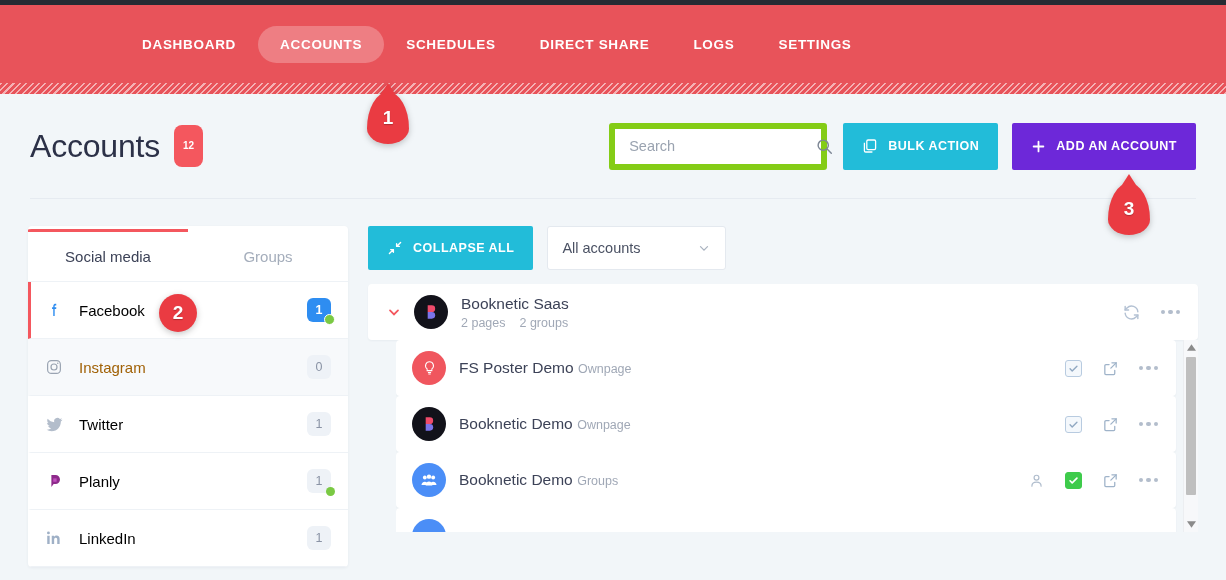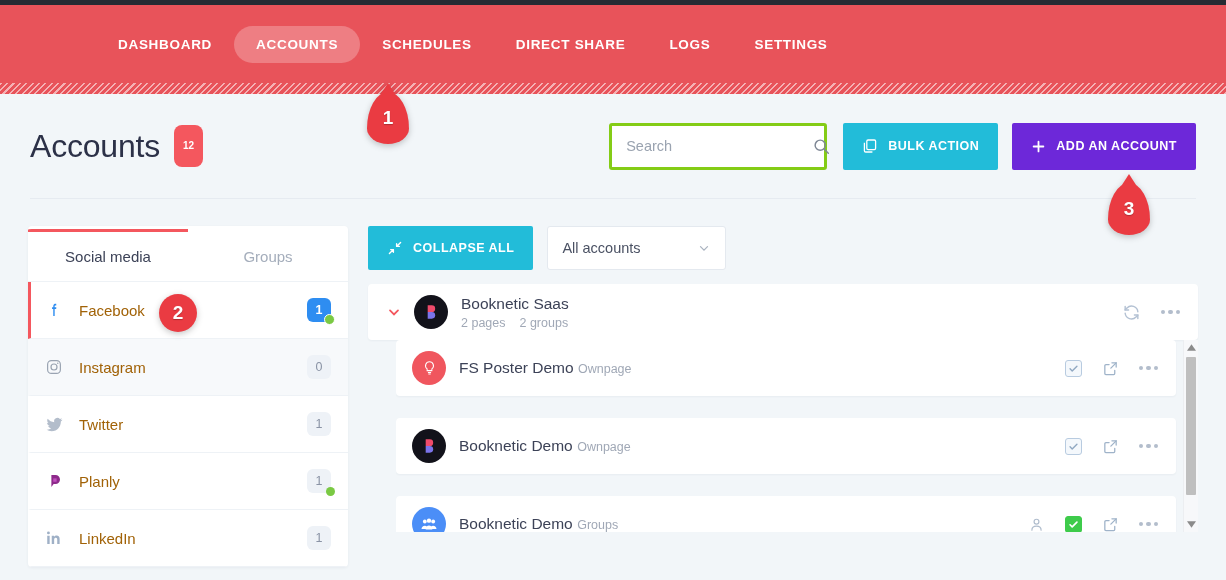--- a/index.html
+++ b/index.html
@@ -17,21 +17,21 @@
   
   .header {
     position: relative;
     height: 78px;
     background: #e8535a;
   }
   .nav {
     display: flex;
     align-items: center;
     height: 78px;
-    padding-left: 96px;
+    padding-left: 120px;
     gap: 0;
   }
   .nav-item {
     color: #ffffff;
     font-size: 13.5px;
     font-weight: bold;
     letter-spacing: 0.7px;
     padding: 11px 22px;
     border-radius: 30px;
     white-space: nowrap;
@@ -76,21 +76,21 @@
     padding: 16px 9px;
     line-height: 1;
     min-width: 28px;
     text-align: center;
   }
 
   .head-actions { display: flex; align-items: center; gap: 0; }
   .search-box {
     width: 218px; height: 47px;
     background: #fff;
-    border: 3px solid #84cc16;
+    border: 6px solid #84cc16;
     border-radius: 3px;
     display: flex; align-items: center;
     padding: 0 14px;
     margin-right: 16px;
   }
   .search-box input {
     border: 0; outline: 0; flex: 1;
     font-size: 14.5px; color: #3c4257;
     font-family: "Liberation Sans", sans-serif;
     background: transparent;
@@ -154,21 +154,21 @@
     height: 57px;
     padding: 0 17px 0 14px;
     border-bottom: 1px solid #eef2f6;
     border-left: 3px solid transparent;
     cursor: pointer;
     position: relative;
   }
   .s-item.active { border-left-color: #f4575e; }
   .s-item.hover { background: #f7f9fb; }
   .s-ico { width: 34px; display:flex; align-items:center; }
-  .s-label { font-size: 15px; color: #a16207; flex: 1; }
+  .s-label { font-size: 15px; color: #000000; flex: 1; }
   .s-label.muted { color: #a16207; }
   .s-count {
     background: #eef2f7; color: #8a93a5;
     font-size: 12.5px; border-radius: 6px;
     min-width: 24px; height: 24px;
     display:flex; align-items:center; justify-content:center;
     position: relative;
   }
   .s-count.blue { background: #2e8df1; color:#fff; font-weight:bold; }
   .green-dot {
@@ -230,21 +230,21 @@
     height: 192px;
     overflow: hidden;
   }
   .child-scroll { padding-right: 22px; }
   .child-row {
     background:#fff;
     border-radius:4px;
     height: 56px;
     display:flex; align-items:center;
     padding: 0 18px 0 16px;
-    margin-bottom: 22px;
+    margin-bottom: 0;
     box-shadow: 0 1px 2px rgba(30,50,90,0.05);
   }
   .c-name { font-size: 15.5px; color: #3c4257; line-height:1.25; }
   .c-sub  { font-size: 12.5px; color: #a0a8b6; margin-top:2px; }
 
   .chk {
     width: 17px; height: 17px; border-radius: 3px;
     border: 1.5px solid #b8cbe0; background: #f4f8fc;
     display:flex; align-items:center; justify-content:center;
     cursor: pointer;

